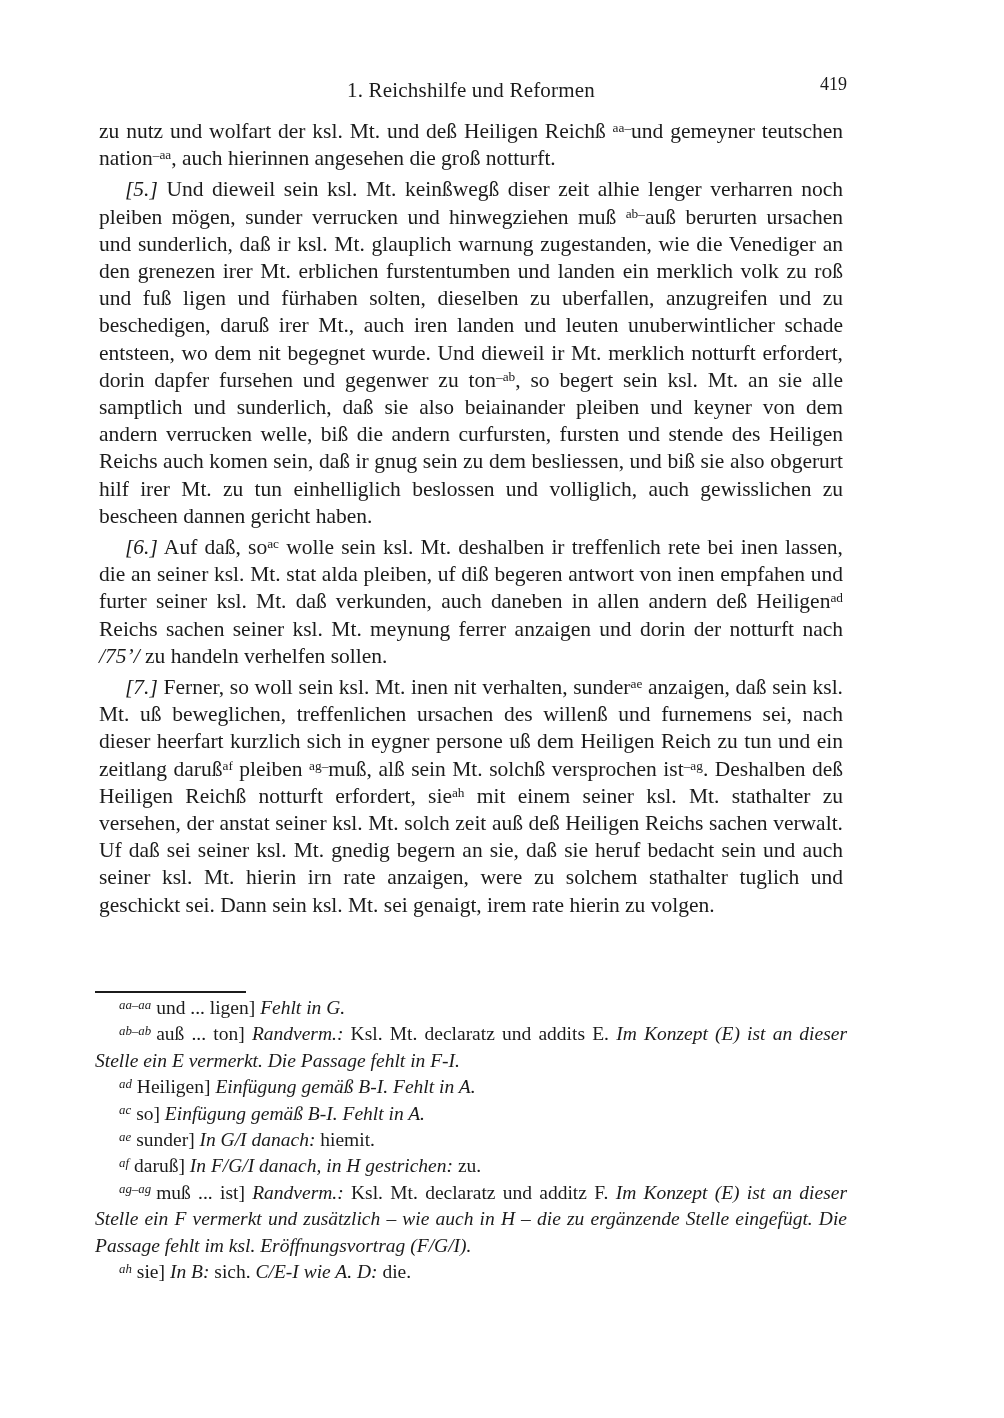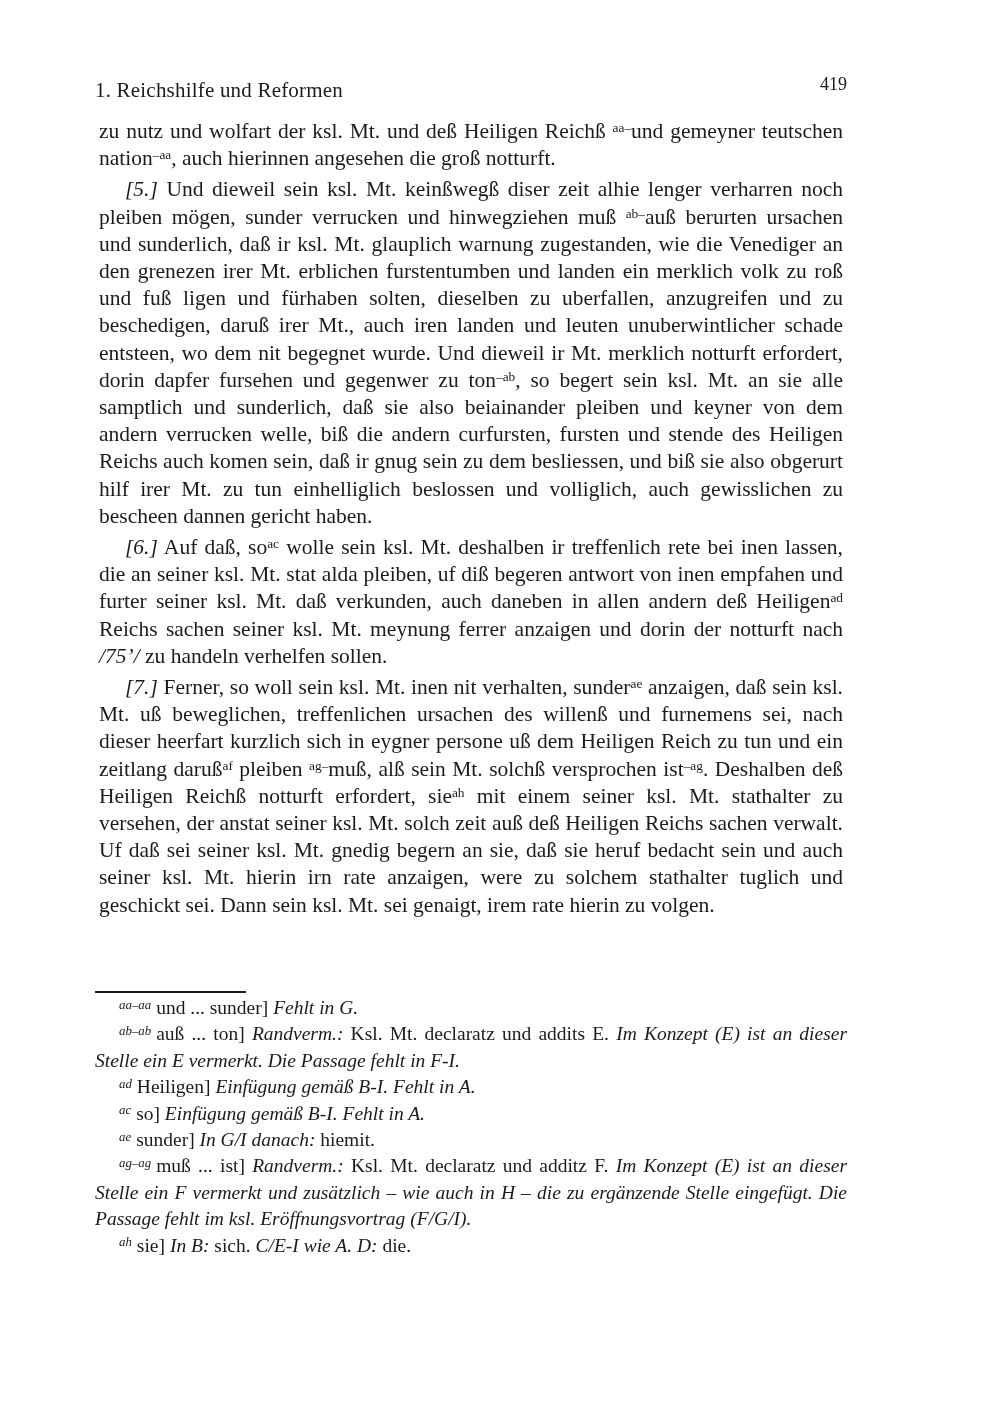--- a/index.html
+++ b/index.html
@@ -16,21 +16,21 @@
     font-family: "Liberation Serif", "DejaVu Serif", serif;
   }
   .running-header {
     position: absolute;
     left: 95px; top: 74px;
     width: 752px; height: 30px;
   }
   .running-title {
     position: absolute;
     left: 0; right: 0; top: 4px;
-    text-align: left;
+    text-align: center;
     font-size: 21px;
     letter-spacing: 0.2px;
     white-space: nowrap;
   }
   .page-number {
     position: absolute;
     right: 0; top: 0;
     font-size: 18px;
   }
   .body-text {
@@ -88,22 +88,23 @@
   <div class="body-text">
       <p class="para"><span>zu nutz und wolfart der ksl. Mt. und deß Heiligen Reichß </span><span class="sup">aa–</span><span>und gemeyner teutschen nation</span><span class="sup">–aa</span><span>, auch hierinnen angesehen die groß notturft.</span></p>
       <p class="para indent"><span class="it">[5.]</span><span> Und dieweil sein ksl. Mt. keinßwegß diser zeit alhie lenger verharren noch pleiben mögen, sunder verrucken und hinwegziehen muß </span><span class="sup">ab–</span><span>auß berurten ursachen und sunderlich, daß ir ksl. Mt. glauplich warnung zugestanden, wie die Venediger an den grenezen irer Mt. erblichen furstentumben und landen ein merklich volk zu roß und fuß ligen und fürhaben solten, dieselben zu uberfallen, anzugreifen und zu beschedigen, daruß irer Mt., auch iren landen und leuten unuberwintlicher schade entsteen, wo dem nit begegnet wurde. Und dieweil ir Mt. merklich notturft erfordert, dorin dapfer fursehen und gegenwer zu ton</span><span class="sup">–ab</span><span>, so begert sein ksl. Mt. an sie alle samptlich und sunderlich, daß sie also beiainander pleiben und keyner von dem andern verrucken welle, biß die andern curfursten, fursten und stende des Heiligen Reichs auch komen sein, daß ir gnug sein zu dem besliessen, und biß sie also obgerurt hilf irer Mt. zu tun einhelliglich beslossen und volliglich, auch gewisslichen zu bescheen dannen gericht haben.</span></p>
       <p class="para indent"><span class="it">[6.]</span><span> Auf daß, so</span><span class="sup">ac</span><span> wolle sein ksl. Mt. deshalben ir treffenlich rete bei inen lassen, die an seiner ksl. Mt. stat alda pleiben, uf diß begeren antwort von inen empfahen und furter seiner ksl. Mt. daß verkunden, auch daneben in allen andern deß Heiligen</span><span class="sup">ad</span><span> Reichs sachen seiner ksl. Mt. meynung ferrer anzaigen und dorin der notturft nach </span><span class="it">/75’/</span><span> zu handeln verhelfen sollen.</span></p>
       <p class="para indent"><span class="it">[7.]</span><span> Ferner, so woll sein ksl. Mt. inen nit verhalten, sunder</span><span class="sup">ae</span><span> anzaigen, daß sein ksl. Mt. uß beweglichen, treffenlichen ursachen des willenß und furnemens sei, nach dieser heerfart kurzlich sich in eygner persone uß dem Heiligen Reich zu tun und ein zeitlang daruß</span><span class="sup">af</span><span> pleiben </span><span class="sup">ag–</span><span>muß, alß sein Mt. solchß versprochen ist</span><span class="sup">–ag</span><span>. Deshalben deß Heiligen Reichß notturft erfordert, sie</span><span class="sup">ah</span><span> mit einem seiner ksl. Mt. stathalter zu versehen, der anstat seiner ksl. Mt. solch zeit auß deß Heiligen Reichs sachen verwalt. Uf daß sei seiner ksl. Mt. gnedig begern an sie, daß sie heruf bedacht sein und auch seiner ksl. Mt. hierin irn rate anzaigen, were zu solchem stathalter tuglich und geschickt sei. Dann sein ksl. Mt. sei genaigt, irem rate hierin zu volgen.</span></p>
     </div>
 
   <div class="footnote-rule"></div>
 
   <div class="footnotes">
-      <p class="footnote"><span class="fn-marker">aa–aa</span><span>und ... sunder] </span><span class="it">Fehlt in G.</span></p>
+      <p class="footnote"><span class="fn-marker">aa–aa</span><span>und ... ligen] </span><span class="it">Fehlt in G.</span></p>
       <p class="footnote"><span class="fn-marker">ab–ab</span><span>auß ... ton] </span><span class="it">Randverm.:</span><span> Ksl. Mt. declaratz und addits E. </span><span class="it">Im Konzept (E) ist an dieser Stelle ein E vermerkt. Die Passage fehlt in F-I.</span></p>
       <p class="footnote"><span class="fn-marker">ad</span><span>Heiligen] </span><span class="it">Einfügung gemäß B-I. Fehlt in A.</span></p>
       <p class="footnote"><span class="fn-marker">ac</span><span>so] </span><span class="it">Einfügung gemäß B-I. Fehlt in A.</span></p>
       <p class="footnote"><span class="fn-marker">ae</span><span>sunder] </span><span class="it">In G/I danach:</span><span> hiemit.</span></p>
+      <p class="footnote"><span class="fn-marker">af</span><span>daruß] </span><span class="it">In F/G/I danach, in H gestrichen:</span><span> zu.</span></p>
       <p class="footnote"><span class="fn-marker">ag–ag</span><span>muß ... ist] </span><span class="it">Randverm.:</span><span> Ksl. Mt. declaratz und additz F. </span><span class="it">Im Konzept (E) ist an dieser Stelle ein F vermerkt und zusätzlich – wie auch in H – die zu ergänzende Stelle eingefügt. Die Passage fehlt im ksl. Eröffnungsvortrag (F/G/I).</span></p>
       <p class="footnote"><span class="fn-marker">ah</span><span>sie] </span><span class="it">In B:</span><span> sich. </span><span class="it">C/E-I wie A. D:</span><span> die.</span></p>
     </div>
 
 </div>
 
 </body></html>

